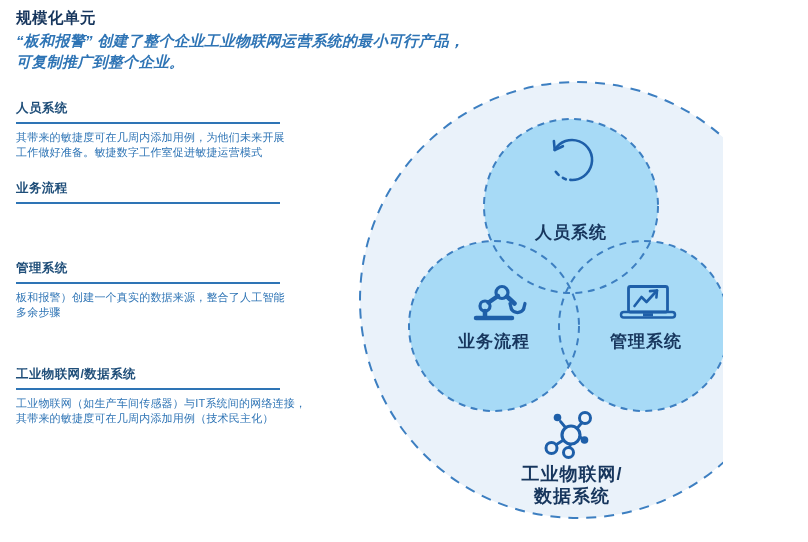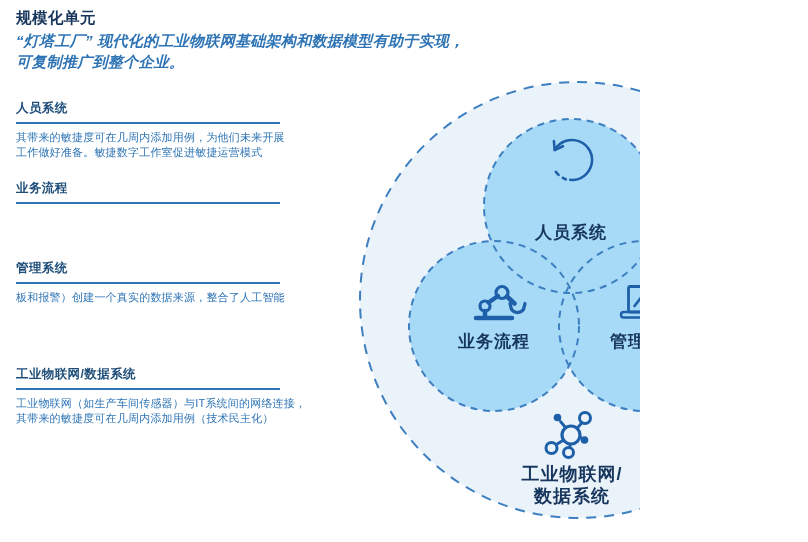--- a/index.html
+++ b/index.html
@@ -1,17 +1,17 @@
 <!DOCTYPE html>
 <html><head>
 <meta charset="utf-8">
 <style>
   html,body { margin:0; padding:0; background:#ffffff; }
   .canvas {
-    position:relative; width:640px; height:542px; background:#ffffff;
+    position:relative; width:723px; height:542px; background:#ffffff;
     font-family:"Liberation Sans", sans-serif; overflow:hidden;
   }
   .page-title {
     position:absolute; left:16px; top:8px;
     font-size:15.5px; font-weight:bold; color:#17365D; letter-spacing:.5px;
   }
   .subtitle {
     position:absolute; left:16px; top:30px;
     font-size:15px; font-style:italic; font-weight:bold; color:#2E74B5;
     line-height:21px; letter-spacing:.3px;
@@ -29,21 +29,21 @@
   .outer-label { font-size:18px; font-weight:bold; fill:#17365D; letter-spacing:1px; }
 </style>
 </head>
 <body>
 
 <div class="canvas">
 
   <div class="page-title">规模化单元</div>
 
   <div class="subtitle">
-    <div>“灯塔工厂” 现代化的工业物联网基础架构和数据模型有助于实现，</div>
+    <div>“板和报警” 创建了整个企业工业物联网运营系统的最小可行产品，</div>
     <div>可复制推广到整个企业。</div>
   </div>
 
   <section class="info-section s1">
     <h2 class="sec-heading">人员系统</h2>
     <div class="rule"></div>
     <div class="body">
       <p class="body-line">其带来的敏捷度可在几周内添加用例，为他们未来开展</p>
       <p class="body-line">工作做好准备。敏捷数字工作室促进敏捷运营模式</p>
     </div>
@@ -52,20 +52,21 @@
   <section class="info-section s2">
     <h2 class="sec-heading">业务流程</h2>
     <div class="rule"></div>
   </section>
 
   <section class="info-section s3">
     <h2 class="sec-heading">管理系统</h2>
     <div class="rule"></div>
     <div class="body">
       <p class="body-line">板和报警）创建一个真实的数据来源，整合了人工智能</p>
+      <p class="body-line">多余步骤</p>
     </div>
   </section>
 
   <section class="info-section s4">
     <h2 class="sec-heading">工业物联网/数据系统</h2>
     <div class="rule"></div>
     <div class="body">
       <p class="body-line">工业物联网（如生产车间传感器）与IT系统间的网络连接，</p>
       <p class="body-line">其带来的敏捷度可在几周内添加用例（技术民主化）</p>
     </div>

